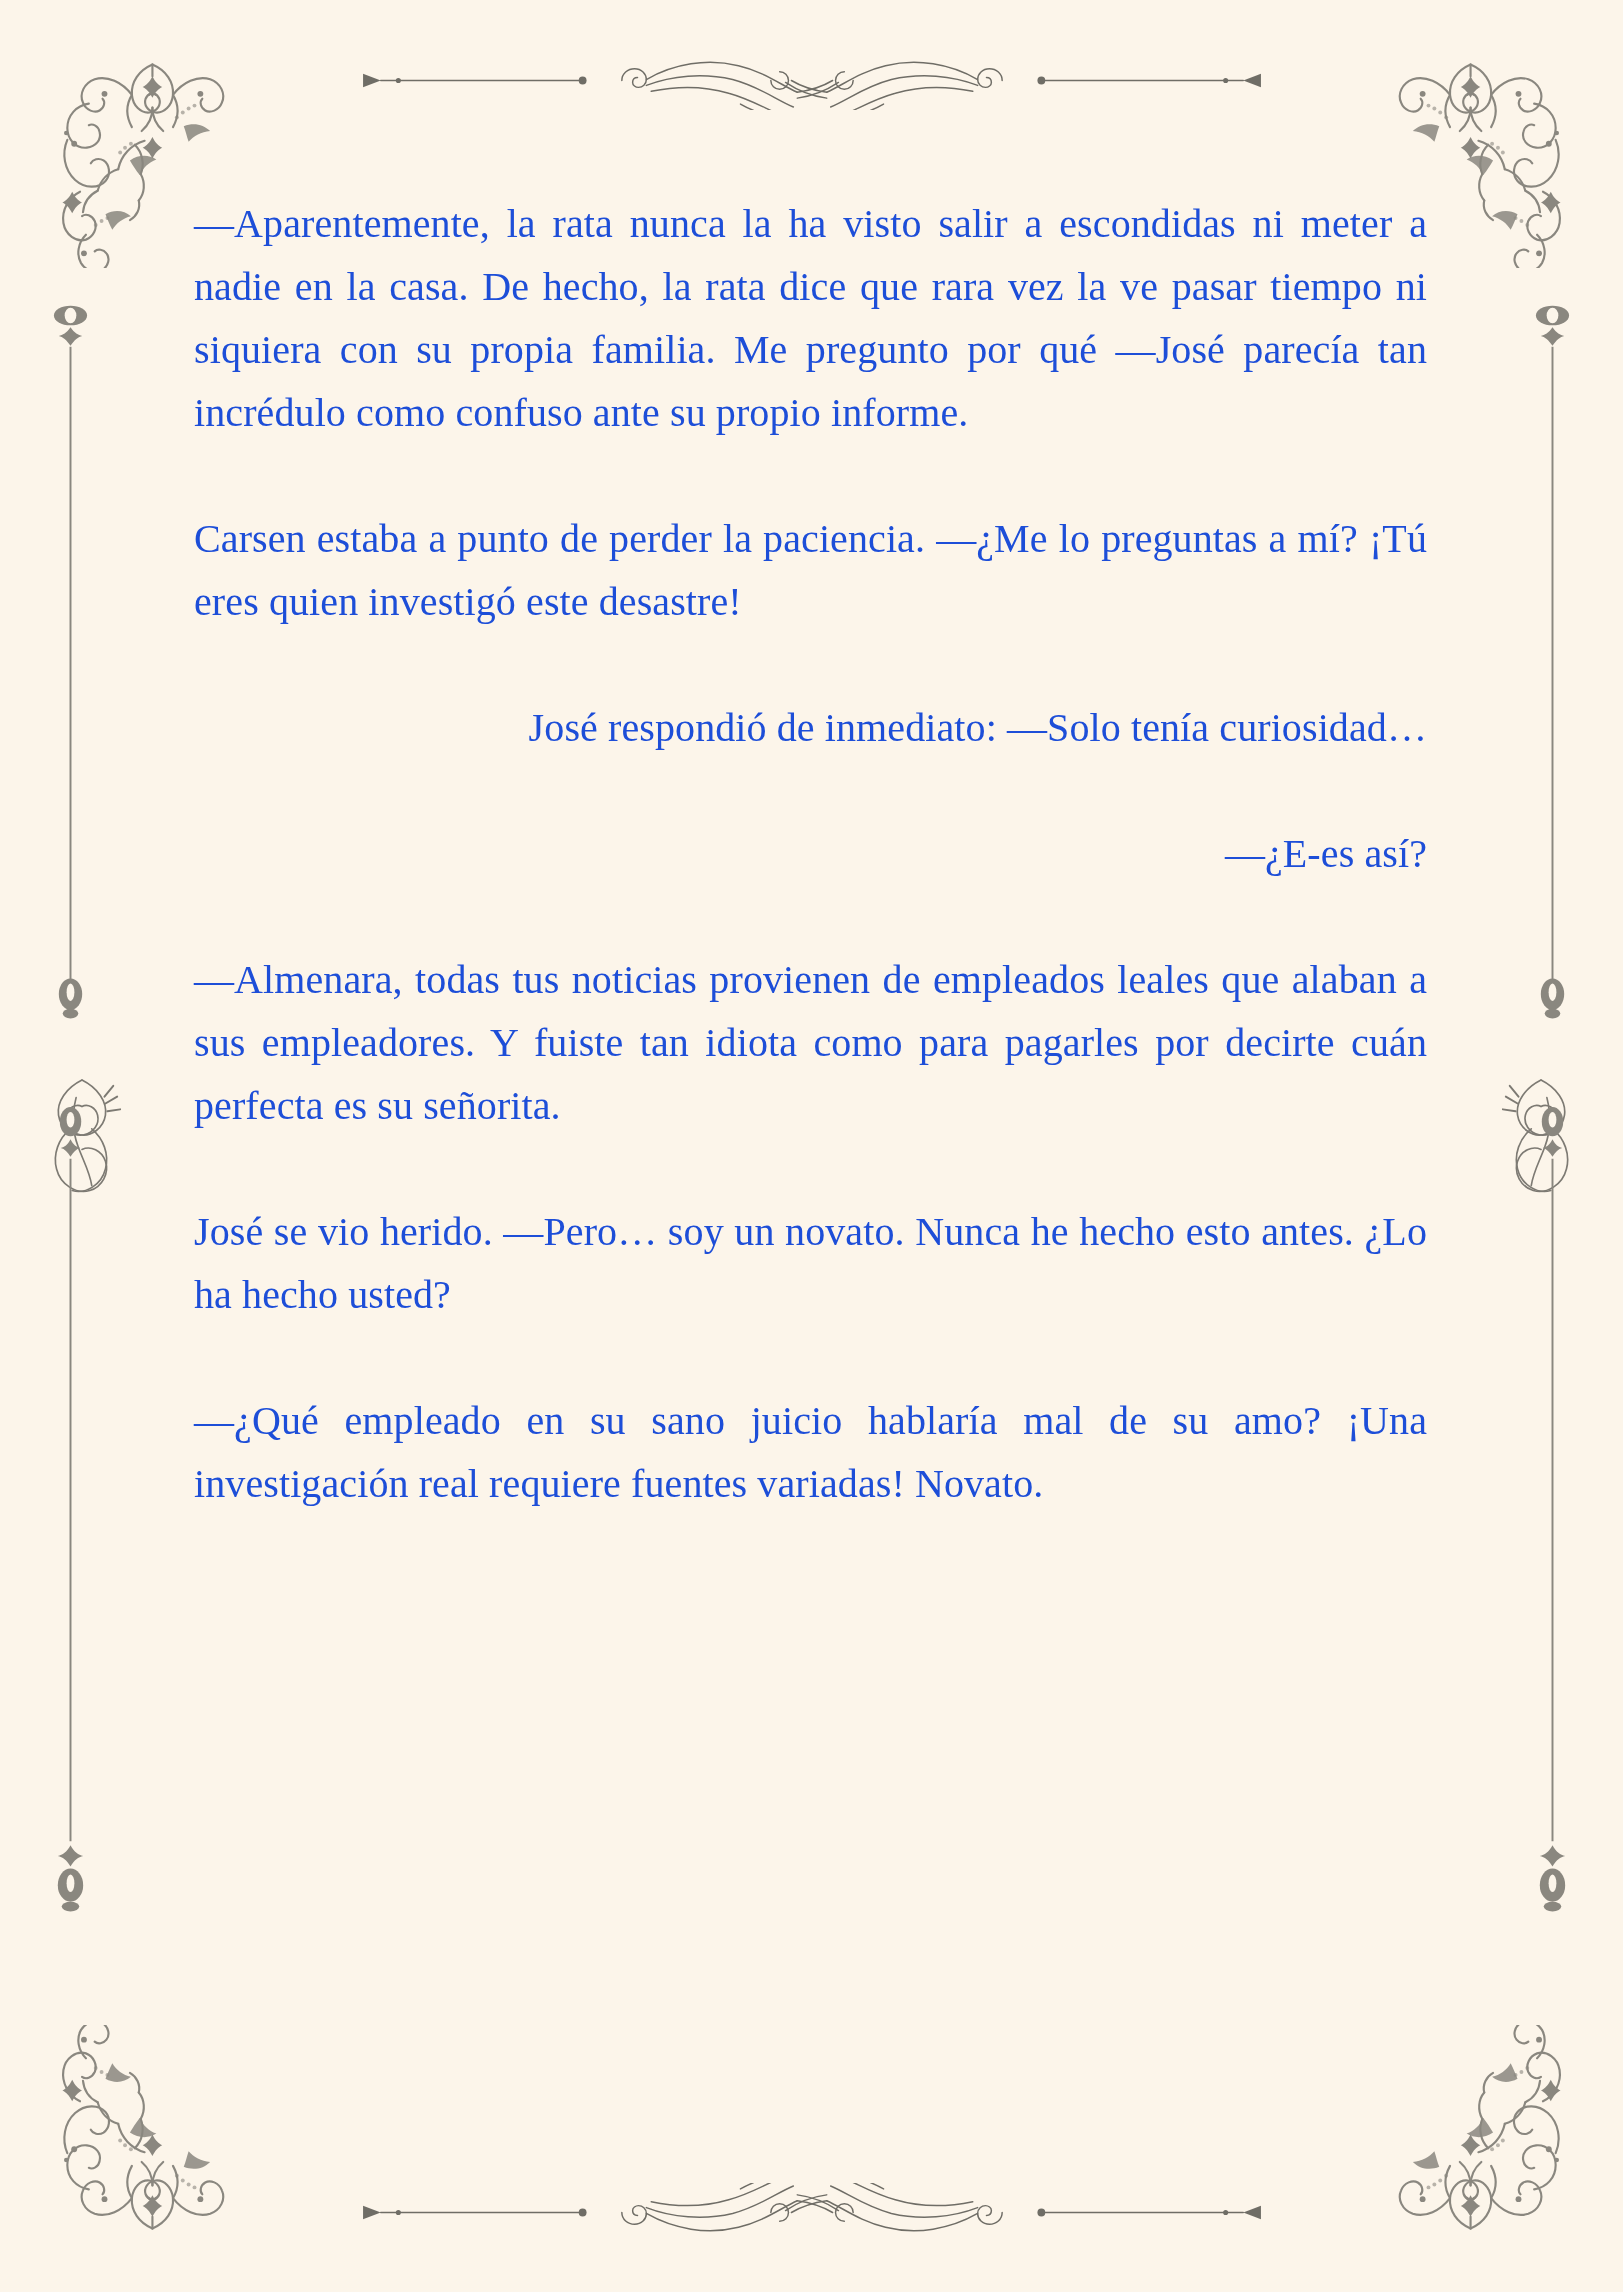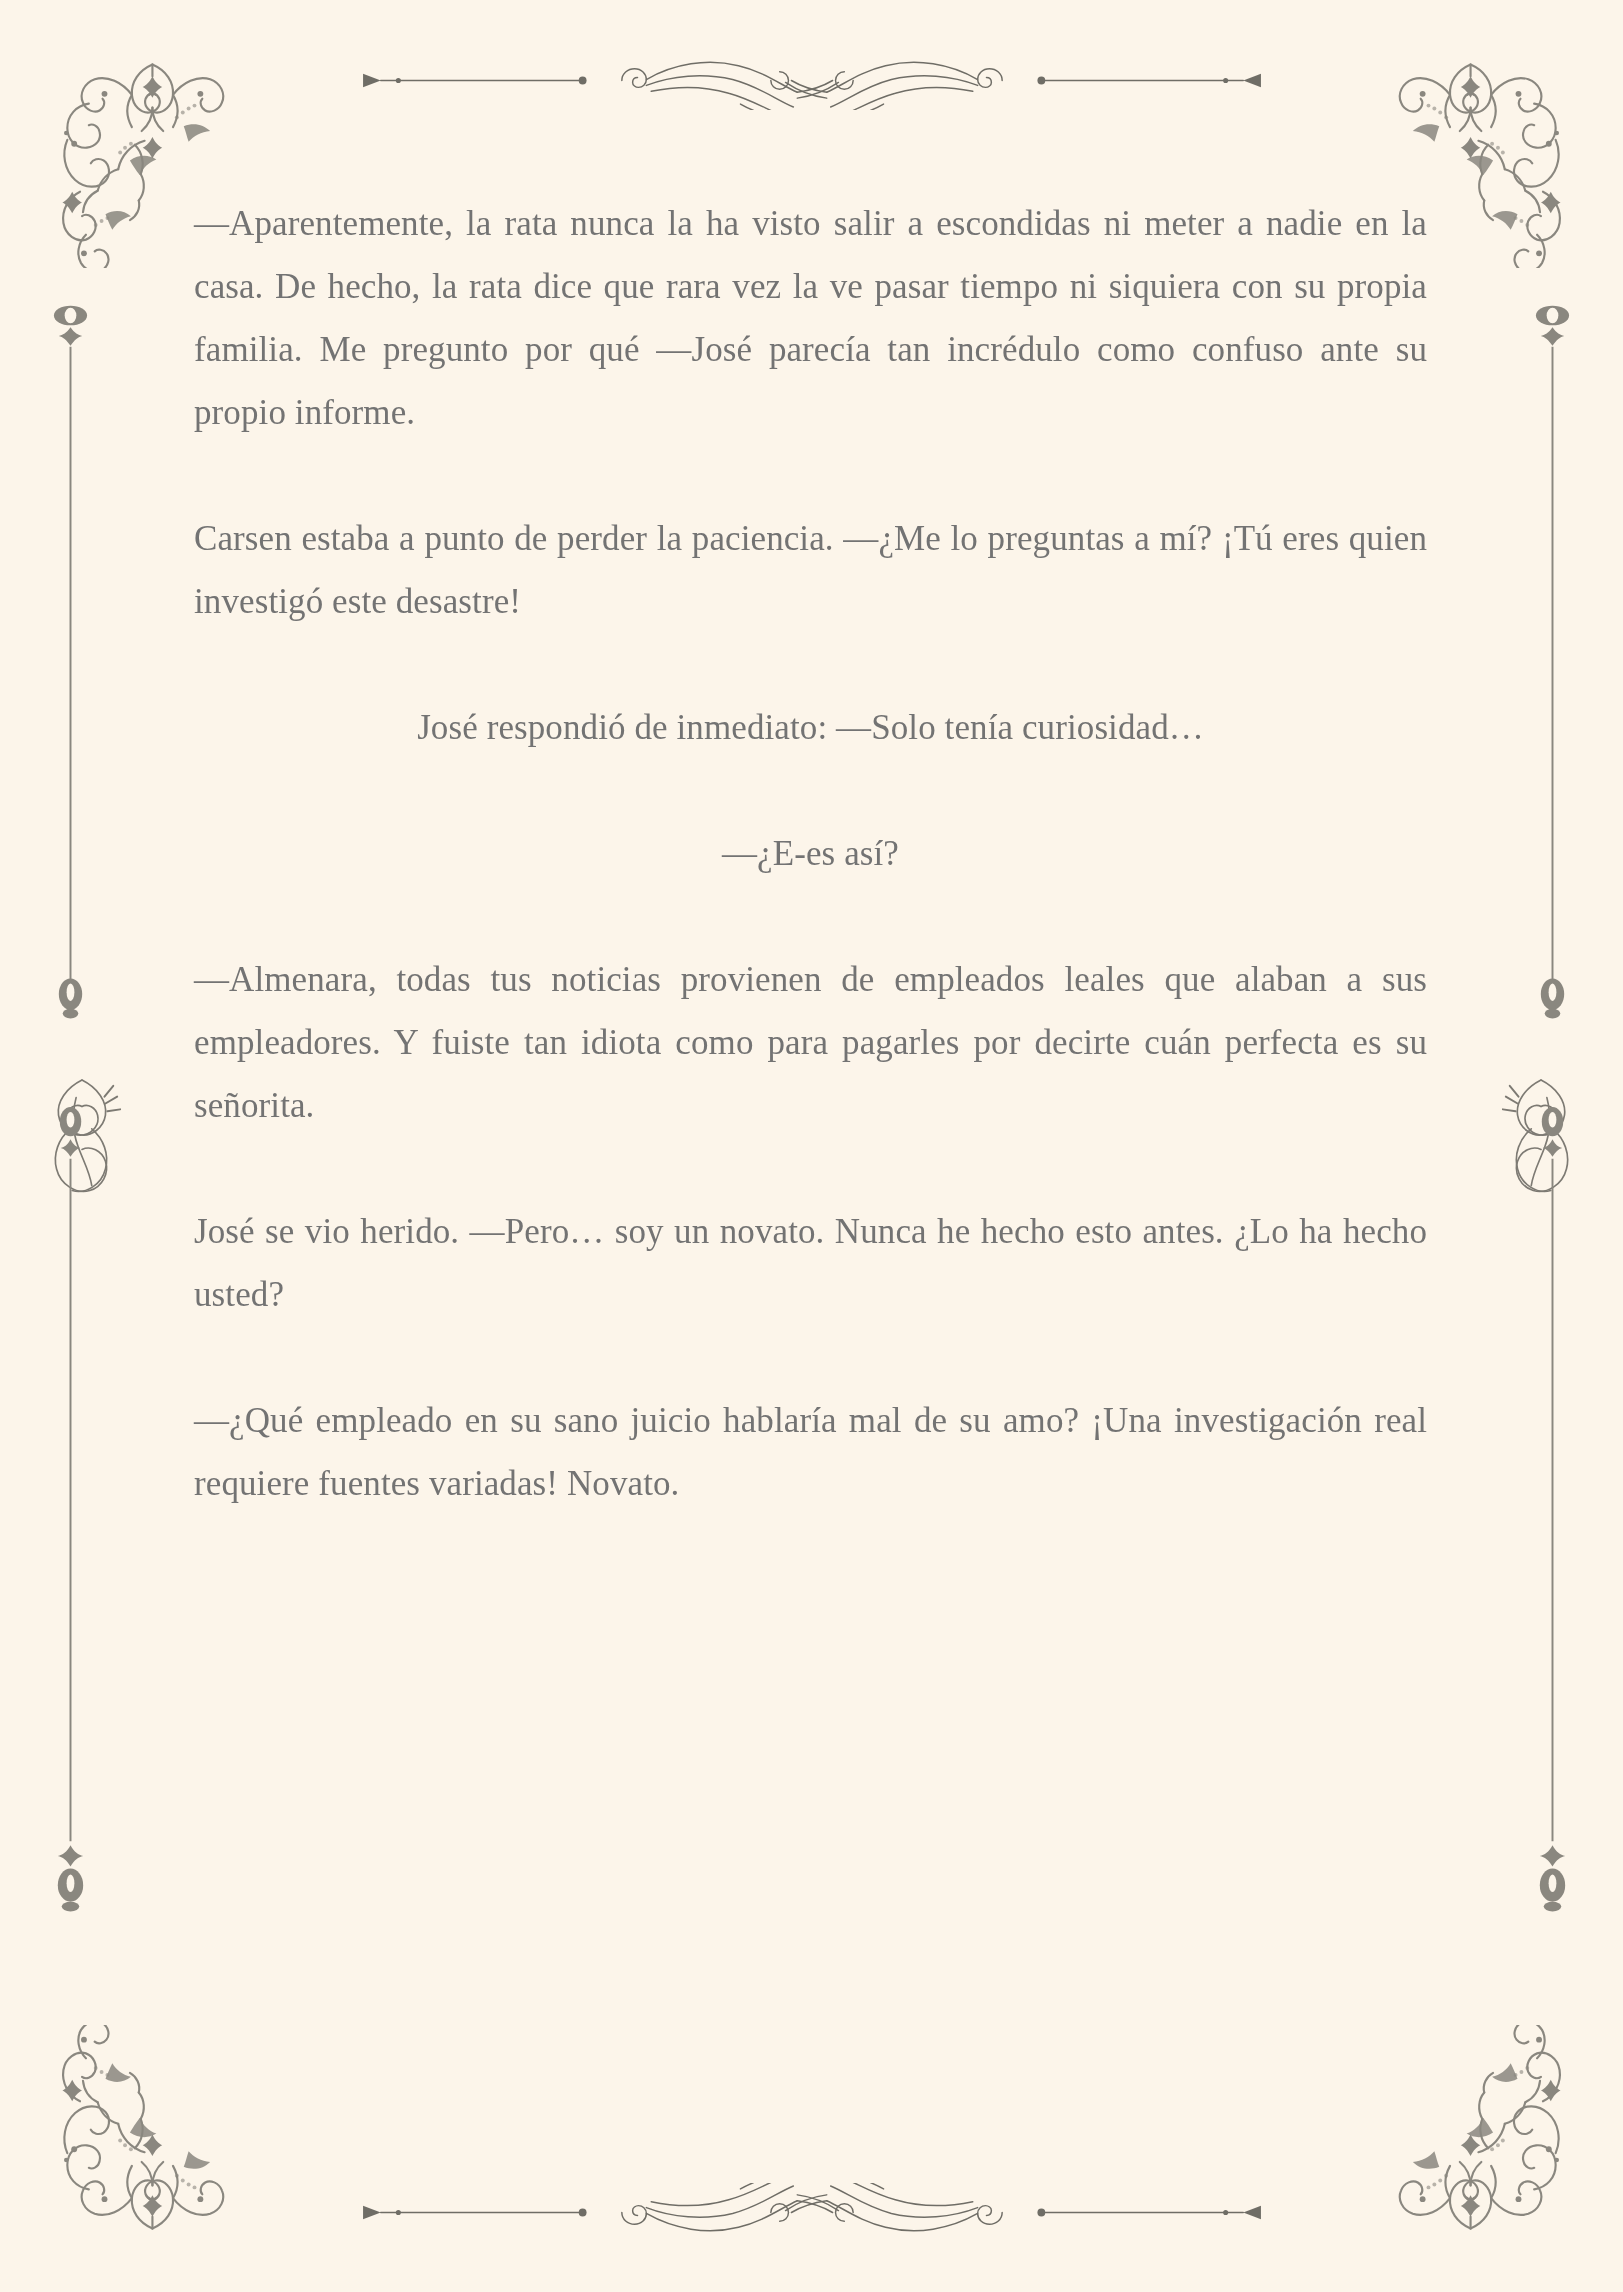--- a/index.html
+++ b/index.html
@@ -46,31 +46,31 @@
   
   .content {
     position: absolute;
     left: 194px;
     top: 192px;
     width: 1237px;
   }
 
   p.para {
     margin: 0 4px 63px 0;
-    font-size: 35px;
+    font-size: 40px;
     line-height: 63px;
-    color: #737373;
+    color: #1d4ed8;
     text-align: justify;
     text-justify: inter-word;
     -webkit-hyphens: none;
     hyphens: none;
     letter-spacing: 0.1px;
   }
   p.para:last-child { margin-bottom: 0; }
-  p.para.noj { text-align: center; }
+  p.para.noj { text-align: right; }
 
   em.it {
     font-style: italic;
   }
 </style>
 </head>
 <body>
 
 <div class="page">
 

